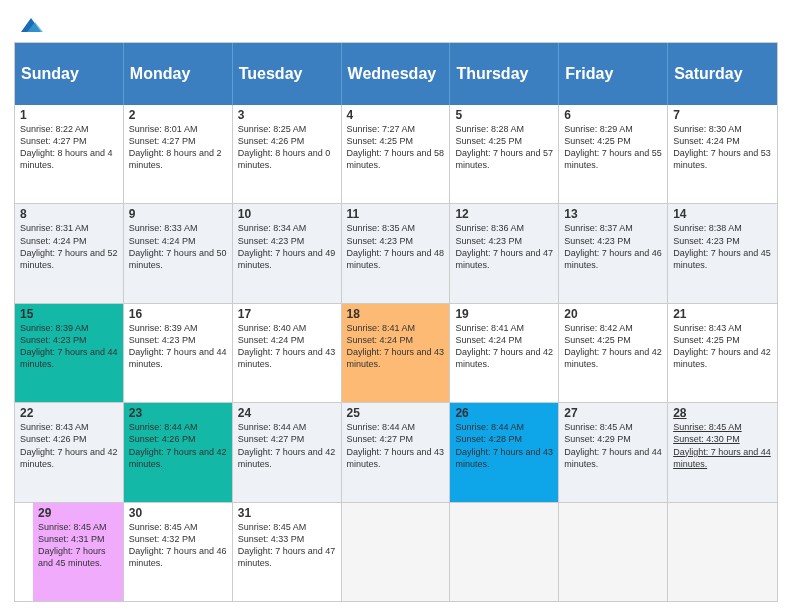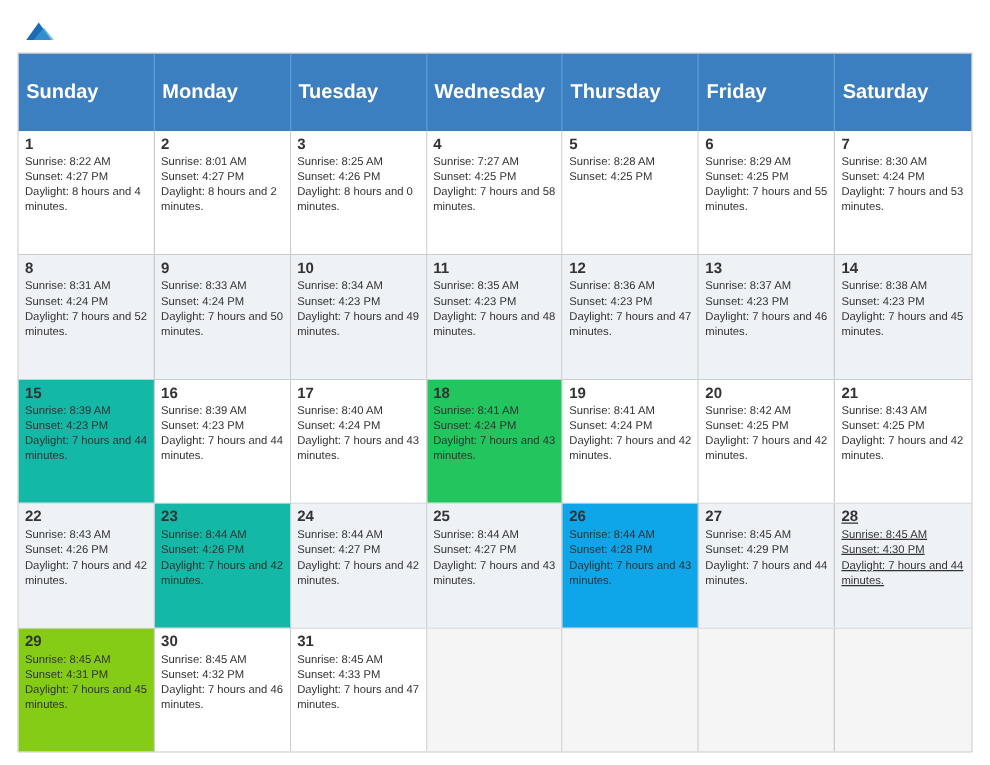--- a/index.html
+++ b/index.html
@@ -171,21 +171,21 @@
           <div class="cal-cell" style="background: rgb(255, 255, 255);">
             <span class="day-num">3</span>
             <div class="day-info"><span>Sunrise: 8:25 AM</span><br><span>Sunset: 4:26 PM</span><br><span>Daylight: 8 hours and 0 minutes.</span></div>
           </div>
           <div class="cal-cell" style="background: rgb(255, 255, 255);">
             <span class="day-num">4</span>
             <div class="day-info"><span>Sunrise: 7:27 AM</span><br><span>Sunset: 4:25 PM</span><br><span>Daylight: 7 hours and 58 minutes.</span></div>
           </div>
           <div class="cal-cell" style="background: rgb(255, 255, 255);">
             <span class="day-num">5</span>
-            <div class="day-info"><span>Sunrise: 8:28 AM</span><br><span>Sunset: 4:25 PM</span><br></div>
+            <div class="day-info"><span>Sunrise: 8:28 AM</span><br><span>Sunset: 4:25 PM</span><br><span>Daylight: 7 hours and 57 minutes.</span></div>
           </div>
           <div class="cal-cell" style="background: rgb(255, 255, 255);">
             <span class="day-num">6</span>
             <div class="day-info"><span>Sunrise: 8:29 AM</span><br><span>Sunset: 4:25 PM</span><br><span>Daylight: 7 hours and 55 minutes.</span></div>
           </div>
           <div class="cal-cell" style="background: rgb(255, 255, 255);">
             <span class="day-num">7</span>
             <div class="day-info"><span>Sunrise: 8:30 AM</span><br><span>Sunset: 4:24 PM</span><br><span>Daylight: 7 hours and 53 minutes.</span></div>
           </div>
         </div>
@@ -225,21 +225,21 @@
             <div class="day-info"><span>Sunrise: 8:39 AM</span><br><span>Sunset: 4:23 PM</span><br><span>Daylight: 7 hours and 44 minutes.</span></div>
           </div>
           <div class="cal-cell" style="background: rgb(255, 255, 255);">
             <span class="day-num">16</span>
             <div class="day-info"><span>Sunrise: 8:39 AM</span><br><span>Sunset: 4:23 PM</span><br><span>Daylight: 7 hours and 44 minutes.</span></div>
           </div>
           <div class="cal-cell" style="background: rgb(255, 255, 255);">
             <span class="day-num">17</span>
             <div class="day-info"><span>Sunrise: 8:40 AM</span><br><span>Sunset: 4:24 PM</span><br><span>Daylight: 7 hours and 43 minutes.</span></div>
           </div>
-          <div class="cal-cell" style="background: #22c55e;">
+          <div class="cal-cell" style="background: #fdba74;">
             <span class="day-num">18</span>
             <div class="day-info"><span>Sunrise: 8:41 AM</span><br><span>Sunset: 4:24 PM</span><br><span>Daylight: 7 hours and 43 minutes.</span></div>
           </div>
           <div class="cal-cell" style="background: rgb(255, 255, 255);">
             <span class="day-num">19</span>
             <div class="day-info"><span>Sunrise: 8:41 AM</span><br><span>Sunset: 4:24 PM</span><br><span>Daylight: 7 hours and 42 minutes.</span></div>
           </div>
           <div class="cal-cell" style="background: rgb(255, 255, 255);">
             <span class="day-num">20</span>
             <div class="day-info"><span>Sunrise: 8:42 AM</span><br><span>Sunset: 4:25 PM</span><br><span>Daylight: 7 hours and 42 minutes.</span></div>
@@ -273,21 +273,21 @@
           <div class="cal-cell" style="background: rgb(238, 242, 247);">
             <span class="day-num">27</span>
             <div class="day-info"><span>Sunrise: 8:45 AM</span><br><span>Sunset: 4:29 PM</span><br><span>Daylight: 7 hours and 44 minutes.</span></div>
           </div>
           <div class="cal-cell" style="background: rgb(238, 242, 247); text-decoration: underline;">
             <span class="day-num">28</span>
             <div class="day-info"><span>Sunrise: 8:45 AM</span><br><span>Sunset: 4:30 PM</span><br><span>Daylight: 7 hours and 44 minutes.</span></div>
           </div>
         </div>
         <div class="cal-row">
-          <div class="cal-cell" style="background: #84cc16;">
+          <div class="cal-cell" style="background: #f0abfc; margin-left: 18px;">
             <span class="day-num">29</span>
             <div class="day-info"><span>Sunrise: 8:45 AM</span><br><span>Sunset: 4:31 PM</span><br><span>Daylight: 7 hours and 45 minutes.</span></div>
           </div>
           <div class="cal-cell" style="background: rgb(255, 255, 255);">
             <span class="day-num">30</span>
             <div class="day-info"><span>Sunrise: 8:45 AM</span><br><span>Sunset: 4:32 PM</span><br><span>Daylight: 7 hours and 46 minutes.</span></div>
           </div>
           <div class="cal-cell" style="background: rgb(255, 255, 255);">
             <span class="day-num">31</span>
             <div class="day-info"><span>Sunrise: 8:45 AM</span><br><span>Sunset: 4:33 PM</span><br><span>Daylight: 7 hours and 47 minutes.</span></div>

